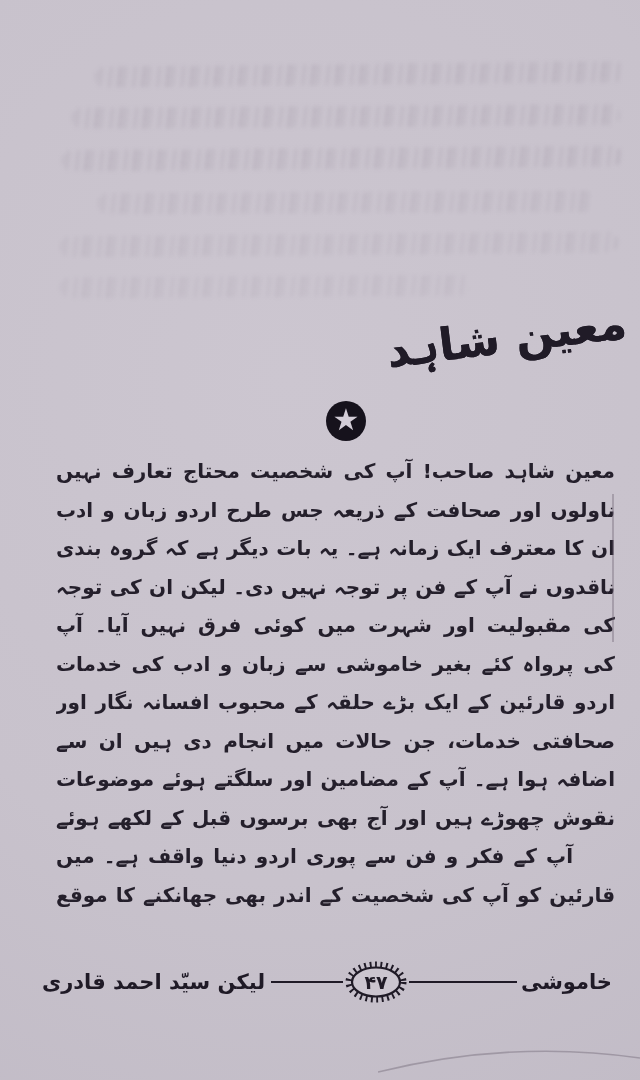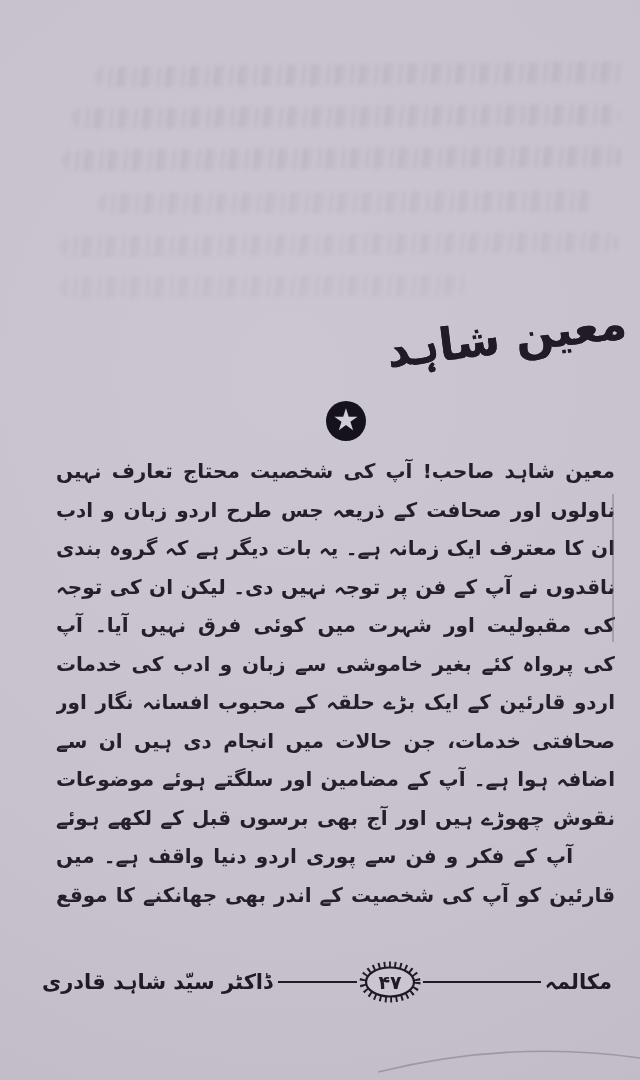--- a/index.html
+++ b/index.html
@@ -138,29 +138,29 @@
     <div class="line">کی پرواہ کئے بغیر خاموشی سے زبان و ادب کی خدمات انجام رہے اور آج بھی آپ</div>
     <div class="line">اردو قارئین کے ایک بڑے حلقہ کے محبوب افسانہ نگار اور ناول نگار ہیں۔ آپ نے</div>
     <div class="line">صحافتی خدمات، جن حالات میں انجام دی ہیں ان سے اردو صحافت کے معیار میں</div>
     <div class="line">اضافہ ہوا ہے۔ آپ کے مضامین اور سلگتے ہوئے موضوعات پر اداریوں نے انمٹ</div>
     <div class="line">نقوش چھوڑے ہیں اور آج بھی برسوں قبل کے لکھے ہوئے آپ کے اداریوں کے</div>
     <div class="line para-indent">آپ کے فکر و فن سے پوری اردو دنیا واقف ہے۔ میں چاہتا ہوں کہ آپ کے</div>
     <div class="line">قارئین کو آپ کی شخصیت کے اندر بھی جھانکنے کا موقع ملے۔ آپ کے خیالات و</div>
   </div>
 
   <div class="footer">
-    <span class="footer-label">مکالمہ</span>
+    <span class="footer-label">خاموشی</span>
     <div class="footer-rule rule-a"></div>
     <svg class="badge" width="66" height="48" viewBox="0 0 66 48">
       <ellipse cx="33" cy="24" rx="26" ry="16" fill="none" stroke="#1f1a26" stroke-width="9" stroke-dasharray="1.8 3.4"></ellipse>
       <ellipse cx="33" cy="24" rx="24" ry="14.5" fill="#cbc5cf" stroke="#1f1a26" stroke-width="2.2"></ellipse>
       <text x="33" y="31" text-anchor="middle" font-size="19" font-weight="bold" fill="#1f1a26">۴۷</text>
     </svg>
     <div class="footer-rule rule-b"></div>
-    <span class="footer-label">ڈاکٹر سیّد شاہد قادری</span>
+    <span class="footer-label">لیکن سیّد احمد قادری</span>
   </div>
 
   <div class="crease"></div>
   <svg class="curl-svg" width="262" height="42">
     <path d="M0,34 C90,12 180,8 262,20" fill="none" stroke="rgba(104,94,110,0.40)" stroke-width="1.6"></path>
   </svg>
 
 </div>
 
 </body></html>

